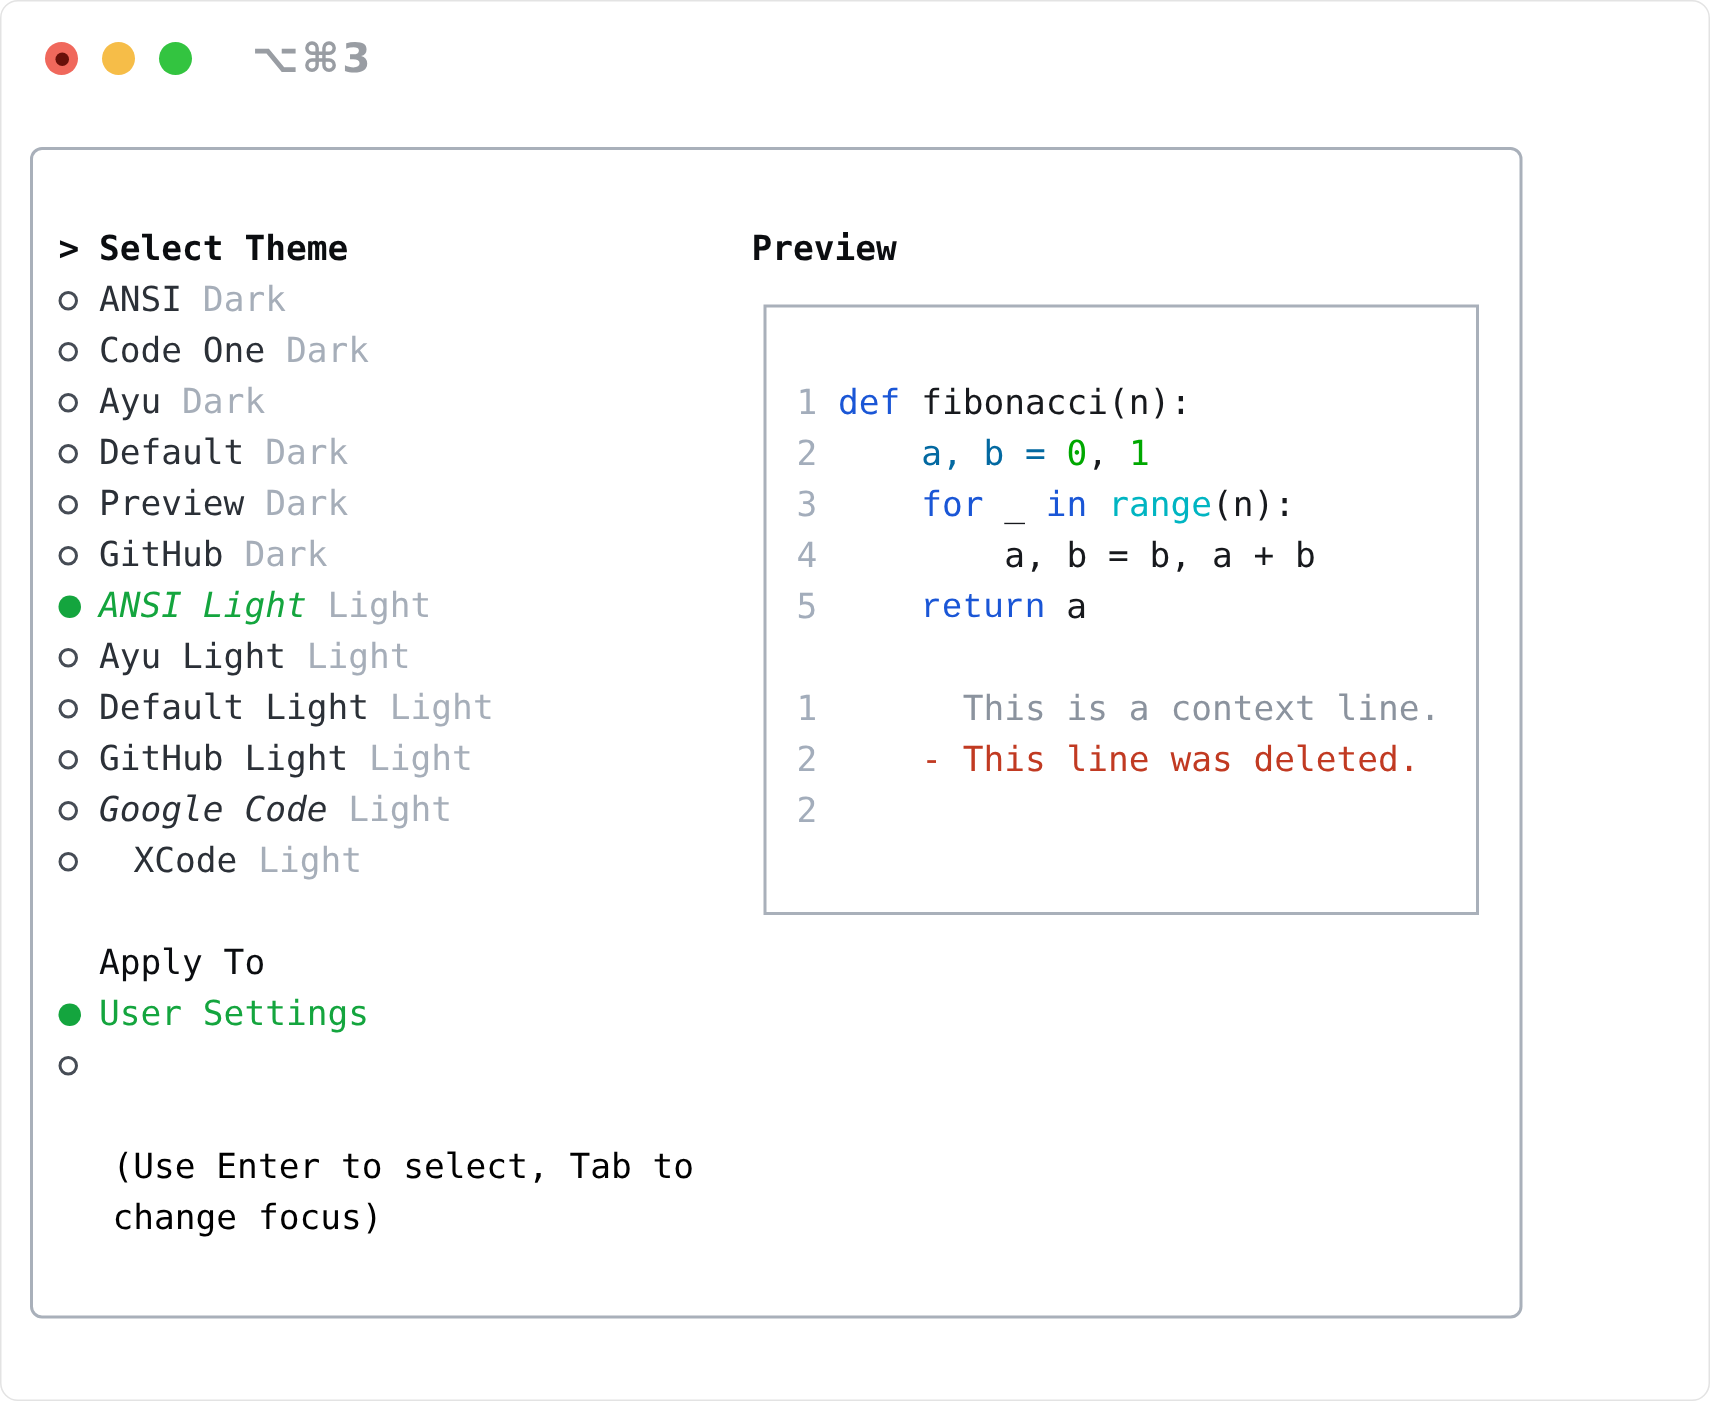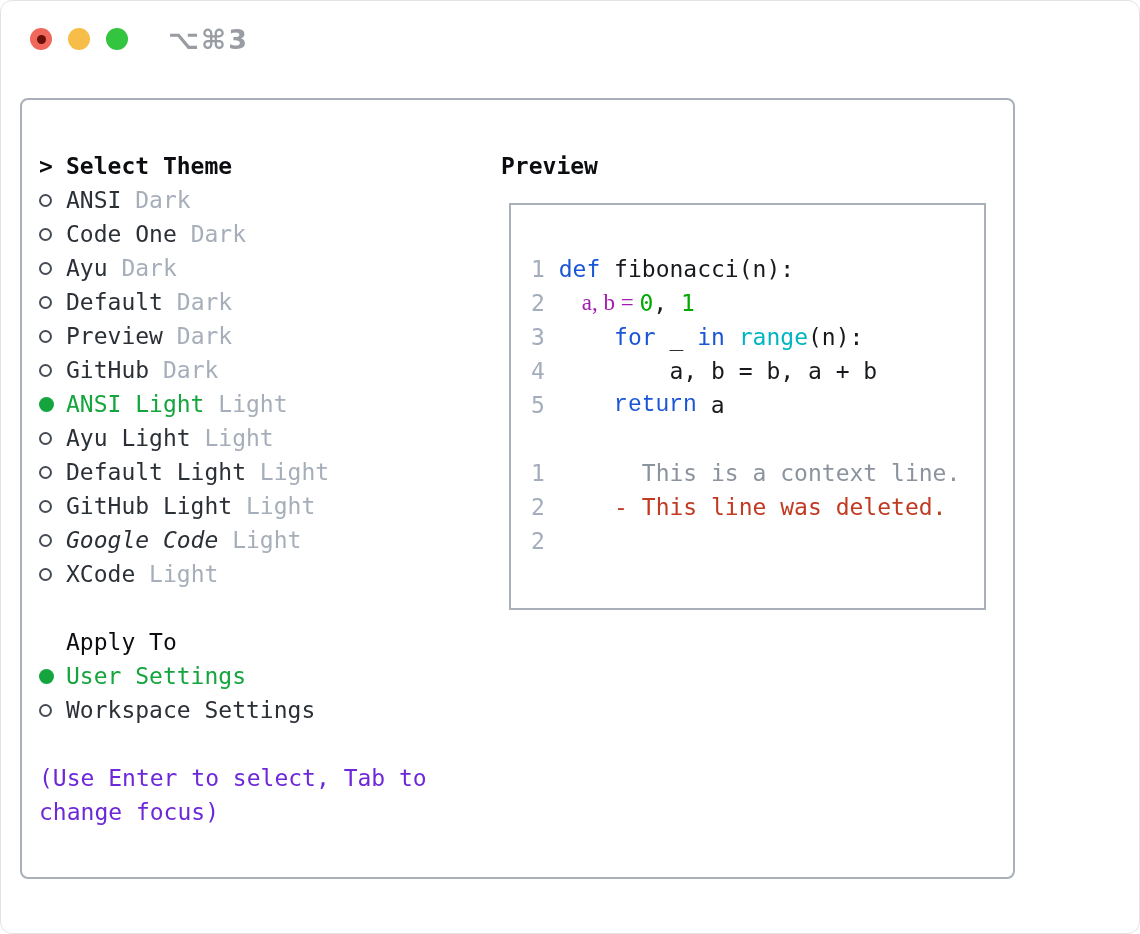--- a/index.html
+++ b/index.html
@@ -70,54 +70,54 @@
         <span class="header-label" style="color: rgb(11, 13, 16);">Select Theme</span>
       </div>
 
       <div id="theme-list">
           <div class="row"><span class="bullet-cell"><span class="bullet" style="border-color: rgb(70, 76, 85);"></span></span><span style="color: rgb(43, 48, 55);">ANSI</span><span style="color: rgb(166, 174, 185);"> Dark</span></div>
           <div class="row"><span class="bullet-cell"><span class="bullet" style="border-color: rgb(70, 76, 85);"></span></span><span style="color: rgb(43, 48, 55);">Code One</span><span style="color: rgb(166, 174, 185);"> Dark</span></div>
           <div class="row"><span class="bullet-cell"><span class="bullet" style="border-color: rgb(70, 76, 85);"></span></span><span style="color: rgb(43, 48, 55);">Ayu</span><span style="color: rgb(166, 174, 185);"> Dark</span></div>
           <div class="row"><span class="bullet-cell"><span class="bullet" style="border-color: rgb(70, 76, 85);"></span></span><span style="color: rgb(43, 48, 55);">Default</span><span style="color: rgb(166, 174, 185);"> Dark</span></div>
           <div class="row"><span class="bullet-cell"><span class="bullet" style="border-color: rgb(70, 76, 85);"></span></span><span style="color: rgb(43, 48, 55);">Preview</span><span style="color: rgb(166, 174, 185);"> Dark</span></div>
           <div class="row"><span class="bullet-cell"><span class="bullet" style="border-color: rgb(70, 76, 85);"></span></span><span style="color: rgb(43, 48, 55);">GitHub</span><span style="color: rgb(166, 174, 185);"> Dark</span></div>
-          <div class="row"><span class="bullet-cell"><span class="bullet selected" style="background: rgb(20, 165, 62);"></span></span><span style="color: rgb(20, 165, 62);">ANSI Light</span><span style="color: rgb(166, 174, 185);"> Light</span></div>
+          <div class="row"><span class="bullet-cell"><span class="bullet selected" style="background: rgb(20, 165, 62);"></span></span><span style="color: rgb(20, 165, 62); font-style: italic;">ANSI Light</span><span style="color: rgb(166, 174, 185);"> Light</span></div>
           <div class="row"><span class="bullet-cell"><span class="bullet" style="border-color: rgb(70, 76, 85);"></span></span><span style="color: rgb(43, 48, 55);">Ayu Light</span><span style="color: rgb(166, 174, 185);"> Light</span></div>
           <div class="row"><span class="bullet-cell"><span class="bullet" style="border-color: rgb(70, 76, 85);"></span></span><span style="color: rgb(43, 48, 55);">Default Light</span><span style="color: rgb(166, 174, 185);"> Light</span></div>
           <div class="row"><span class="bullet-cell"><span class="bullet" style="border-color: rgb(70, 76, 85);"></span></span><span style="color: rgb(43, 48, 55);">GitHub Light</span><span style="color: rgb(166, 174, 185);"> Light</span></div>
           <div class="row"><span class="bullet-cell"><span class="bullet" style="border-color: rgb(70, 76, 85);"></span></span><span style="color: rgb(43, 48, 55); font-style: italic;">Google Code</span><span style="color: rgb(166, 174, 185);"> Light</span></div>
-          <div class="row"><span class="bullet-cell"><span class="bullet" style="border-color: rgb(70, 76, 85);"></span></span><span style="color: rgb(43, 48, 55);">XCode</span><span style="color: rgb(166, 174, 185);"> Light</span></div>
+          <div class="row"><span class="bullet-cell"><span class="bullet" style="border-color: rgb(70, 76, 85);"></span></span><span style="color: rgb(43, 48, 55); margin-left: 23px;">XCode</span><span style="color: rgb(166, 174, 185);"> Light</span></div>
         </div>
 
       <div class="row"></div>
 
       <div class="row">
         <span class="bullet-cell"></span>
         <span id="apply-label" style="color: rgb(11, 13, 16);">Apply To</span>
       </div>
 
       <div id="apply-list">
           <div class="row"><span class="bullet-cell"><span class="bullet selected" style="background: rgb(20, 165, 62);"></span></span><span style="color: rgb(20, 165, 62);">User Settings</span></div>
-          <div class="row"><span class="bullet-cell"><span class="bullet" style="border-color: rgb(70, 76, 85);"></span></span><span style="color: rgb(43, 48, 55);">Workspace Settings</span></div>
+          <div class="row"><span class="bullet-cell"><span class="bullet" style="border-color: rgb(70, 76, 85);"></span></span></div>
         </div>
 
       <div class="row"></div>
 
-      <div class="hint" id="hint" style="color: #6d28d9;">
+      <div class="hint" id="hint" style="color: #000000; margin-left: 36px;">
         <div class="hint-line">(Use Enter to select, Tab to</div>
         <div class="hint-line">change focus)</div>
       </div>
     </div>
 
     <div class="preview-heading" id="preview-heading" style="color: rgb(11, 13, 16);">Preview</div>
 
     <div class="preview-box">
       <div id="code-block">
           <div class="code-line"><span style="color: rgb(163, 173, 187);">1 </span><span style="color: rgb(26, 86, 214);">def</span><span style="color: rgb(23, 25, 29);"> fibonacci(n):</span></div>
-          <div class="code-line"><span style="color: rgb(163, 173, 187);">2 </span><span style="color: #a21caf; font-family: Liberation Serif, serif;">    a, b = </span><span style="color: rgb(0, 168, 0);">0</span><span style="color: rgb(23, 25, 29);">, </span><span style="color: rgb(0, 168, 0);">1</span></div>
+          <div class="code-line"><span style="color: rgb(163, 173, 187);">2 </span><span style="color: #0369a1;">    a, b = </span><span style="color: rgb(0, 168, 0);">0</span><span style="color: rgb(23, 25, 29);">, </span><span style="color: rgb(0, 168, 0);">1</span></div>
           <div class="code-line"><span style="color: rgb(163, 173, 187);">3 </span><span style="color: rgb(23, 25, 29);">    </span><span style="color: rgb(26, 86, 214);">for</span><span style="color: rgb(23, 25, 29);"> _ </span><span style="color: rgb(26, 86, 214);">in</span><span style="color: rgb(23, 25, 29);"> </span><span style="color: rgb(0, 181, 194);">range</span><span style="color: rgb(23, 25, 29);">(n):</span></div>
           <div class="code-line"><span style="color: rgb(163, 173, 187);">4 </span><span style="color: rgb(23, 25, 29);">        a, b = b, a + b</span></div>
           <div class="code-line"><span style="color: rgb(163, 173, 187);">5 </span><span style="color: rgb(23, 25, 29);">    </span><span style="color: rgb(26, 86, 214); font-family: Liberation Mono, monospace;">return</span><span style="color: rgb(23, 25, 29);"> a</span></div>
           <div class="code-line"></div>
           <div class="code-line"><span style="color: rgb(163, 173, 187);">1 </span><span style="color: rgb(139, 147, 158);">      This is a context line.</span></div>
           <div class="code-line"><span style="color: rgb(163, 173, 187);">2 </span><span style="color: rgb(23, 25, 29);">    </span><span style="color: rgb(193, 58, 34);">- This line was deleted.</span></div>
           <div class="code-line"><span style="color: rgb(163, 173, 187);">2 </span><span style="color: rgb(23, 25, 29);">    </span></div>
         </div>
     </div>
 

